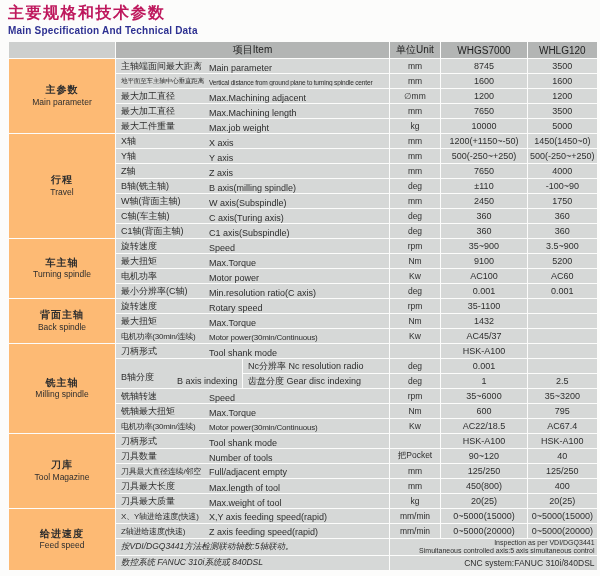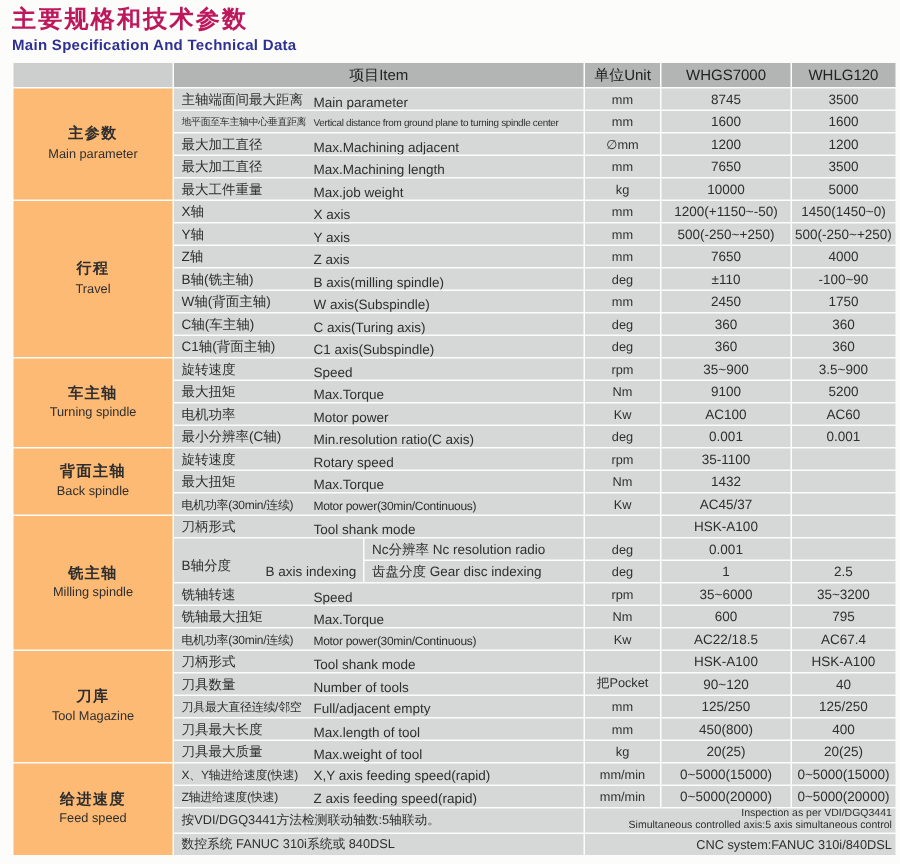--- a/index.html
+++ b/index.html
@@ -56,21 +56,21 @@
   td.group .g-en { font-size:8.5px; display:block; }
   td.item { text-align:left; padding-left:5px; }
   .item-flex { display:flex; align-items:flex-end; }
   .i-zh { width:88px; flex:none; overflow:hidden; }
   .i-en { flex:1; overflow:hidden; }
   td.subitem { text-align:left; padding-left:5px; }
   td.baxis { text-align:left; padding-left:5px; }
   td.baxis .i-zh { width:56px; display:inline-block;margin-top:10px; }
   .sm  { font-size:8px; letter-spacing:-0.2px; }
   .tiny{ font-size:6.6px; letter-spacing:-0.2px; }
-  td.note-zh { text-align:left; padding-left:5px; font-size:8.5px; }
+  td.note-zh { text-align:left; padding-left:5px; font-size:8.5px;font-style:italic; }
   td.note-en { text-align:right; padding-left:4px; white-space:normal; }
   td.note-en .nl { font-size:7px; line-height:1.15; display:block; }
   td.note-en.single { font-size:8.5px; }
   td.unit { font-size:8.5px; }
   td.val  { font-size:9px; }
 </style>
 </head>
 <body>
 
 <div class="title">主要规格和技术参数</div>

